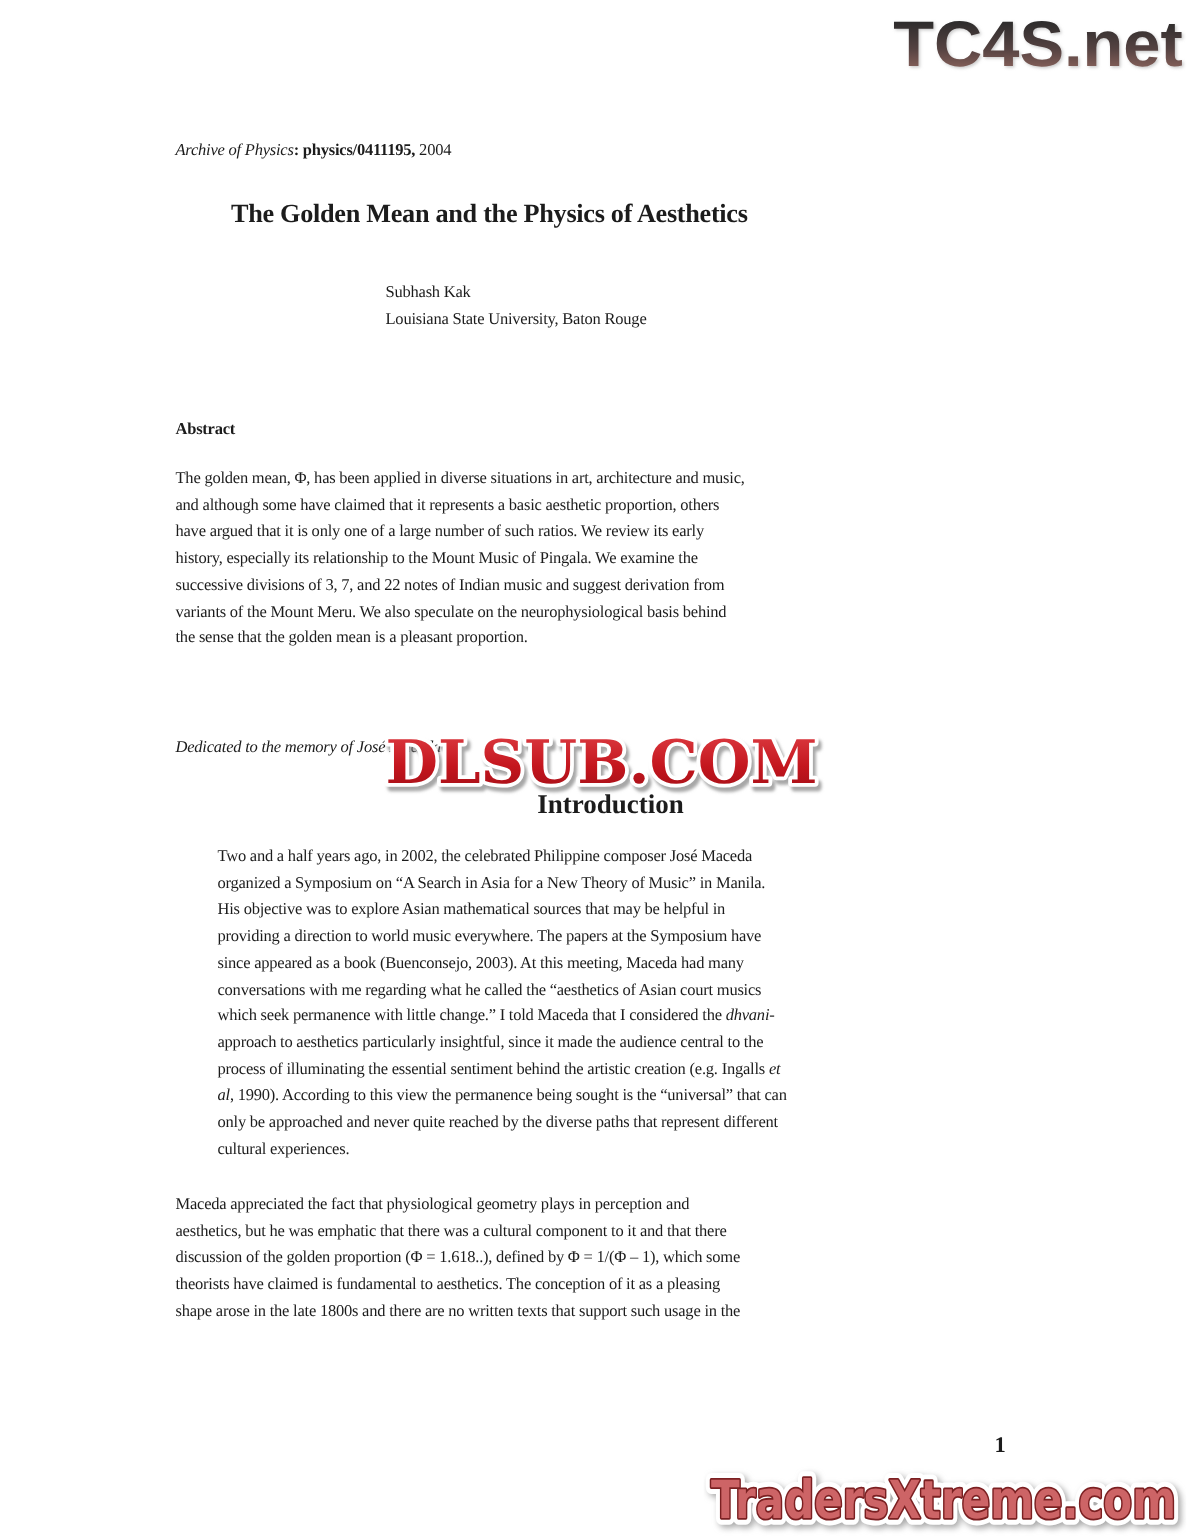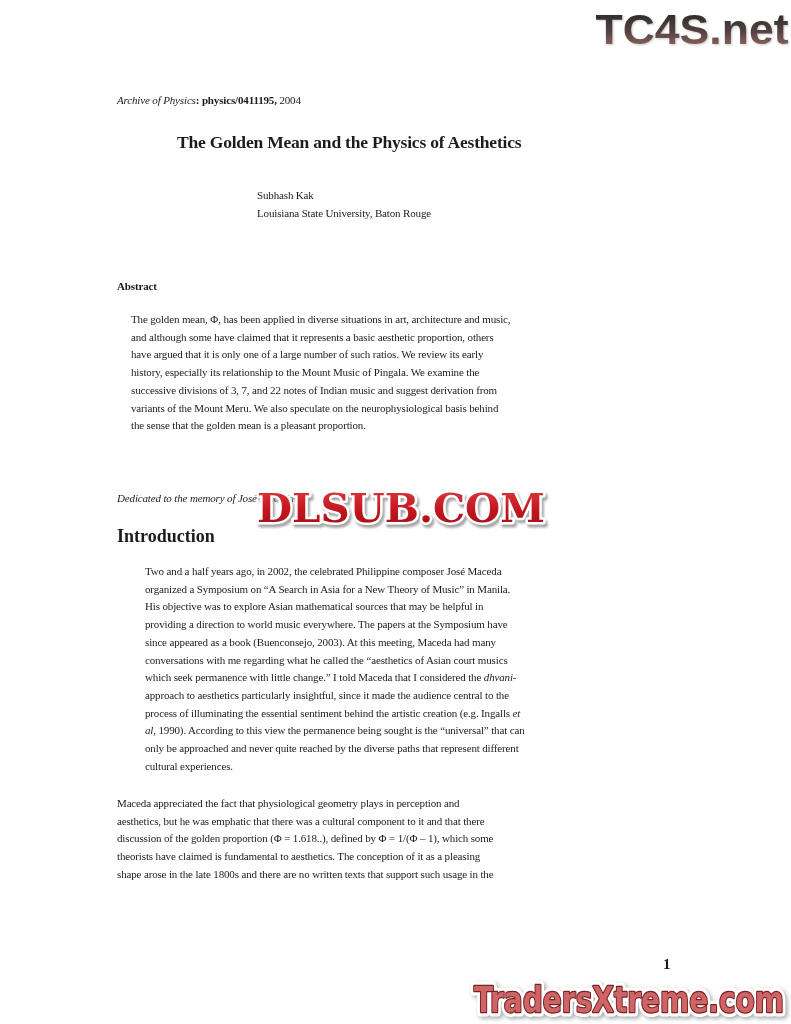--- a/index.html
+++ b/index.html
@@ -13,26 +13,26 @@
   }
   .abs { position: absolute; }
   .content { left: 117px; width: 580px; }
   .body-text { font-size: 11px; line-height: 17.7px; letter-spacing: -0.15px; }
   .tline { white-space: nowrap; }
   .it { font-style: italic; }
   .bold { font-weight: bold; }
   .italic { font-style: italic; }
 
   #header-line { top: 92px; }
-  #paper-title { top: 132px; margin-left: 60px; font-size: 17.5px; font-weight: bold; letter-spacing: -0.2px; }
+  #paper-title { top: 132px; margin-left: 37px; font-size: 17.5px; font-weight: bold; letter-spacing: -0.2px; }
   #author-block { top: 187px; margin-left: 140px; }
   #abstract-heading { top: 278px; font-weight: bold; }
-  #abstract-body { top: 311px; margin-left: 14px; }
+  #abstract-body { top: 311px; }
   #dedication { top: 490px; font-style: italic; }
-  #intro-heading { top: 526px; font-size: 18px; font-weight: bold; }
+  #intro-heading { top: 526px; font-size: 18px; font-weight: bold; text-align: center; }
   #intro-para-1 { top: 563px; margin-left: 28px; }
   #intro-para-2 { top: 795px; }
   #page-number { left: 663px; top: 956px; font-size: 15px; font-weight: bold; }
 
   #wm-top { left: 592px; top: 2px; }
   #wm-middle { left: 249px; top: 480px; }
   #wm-bottom { left: 469px; top: 977px; }
   svg text { user-select: none; }
 </style>
 </head>

